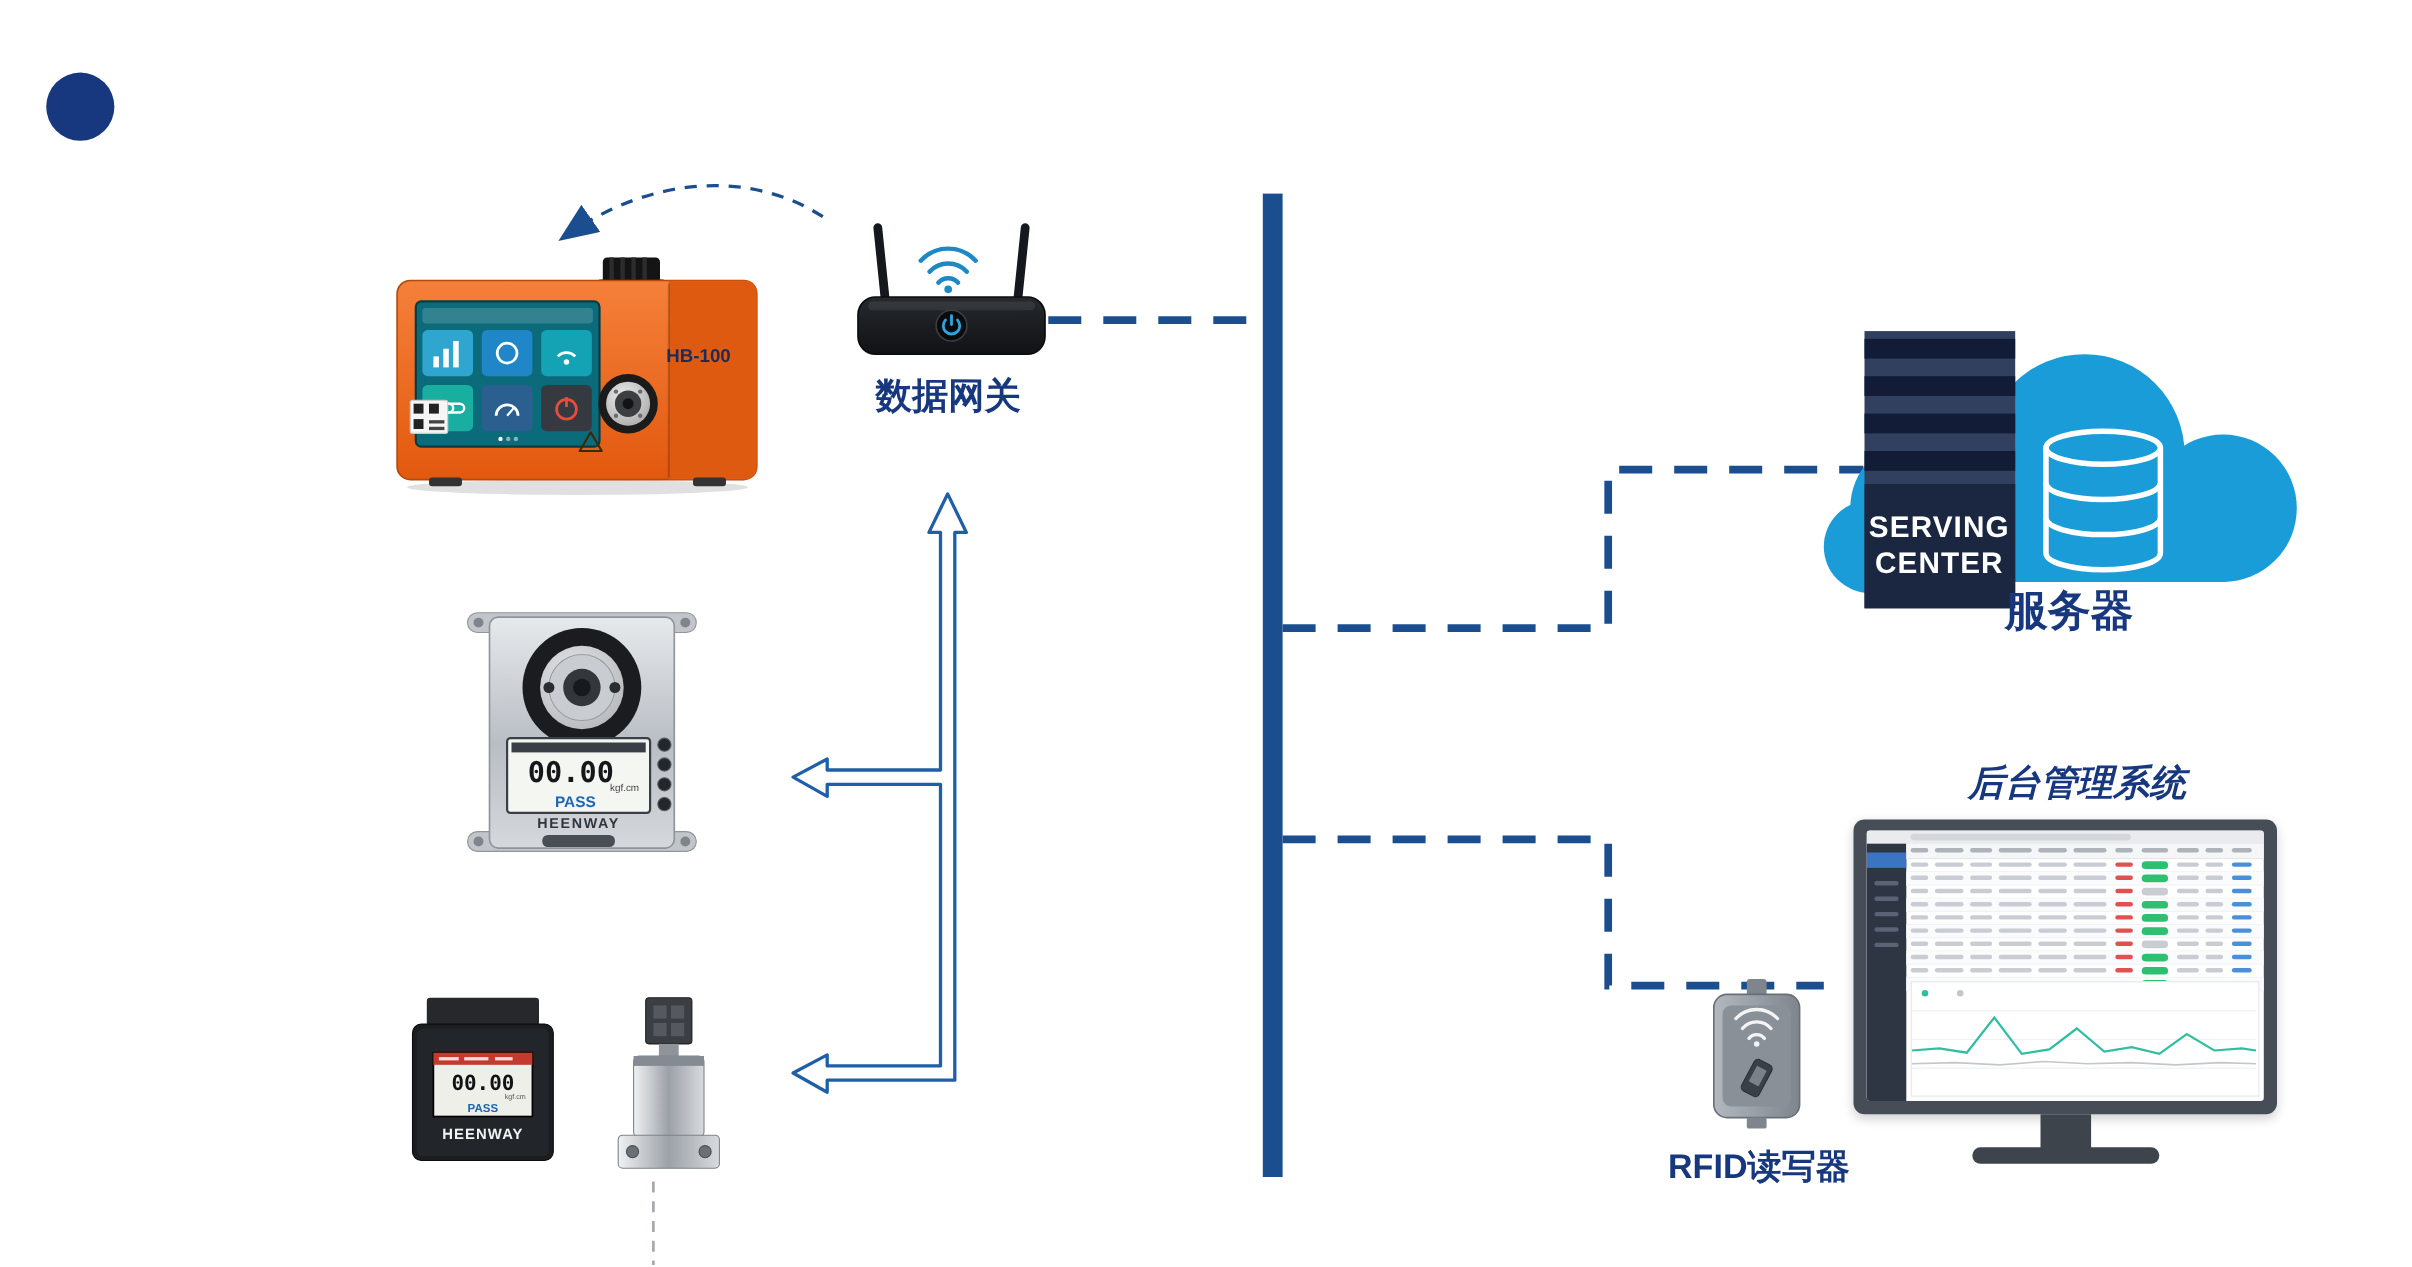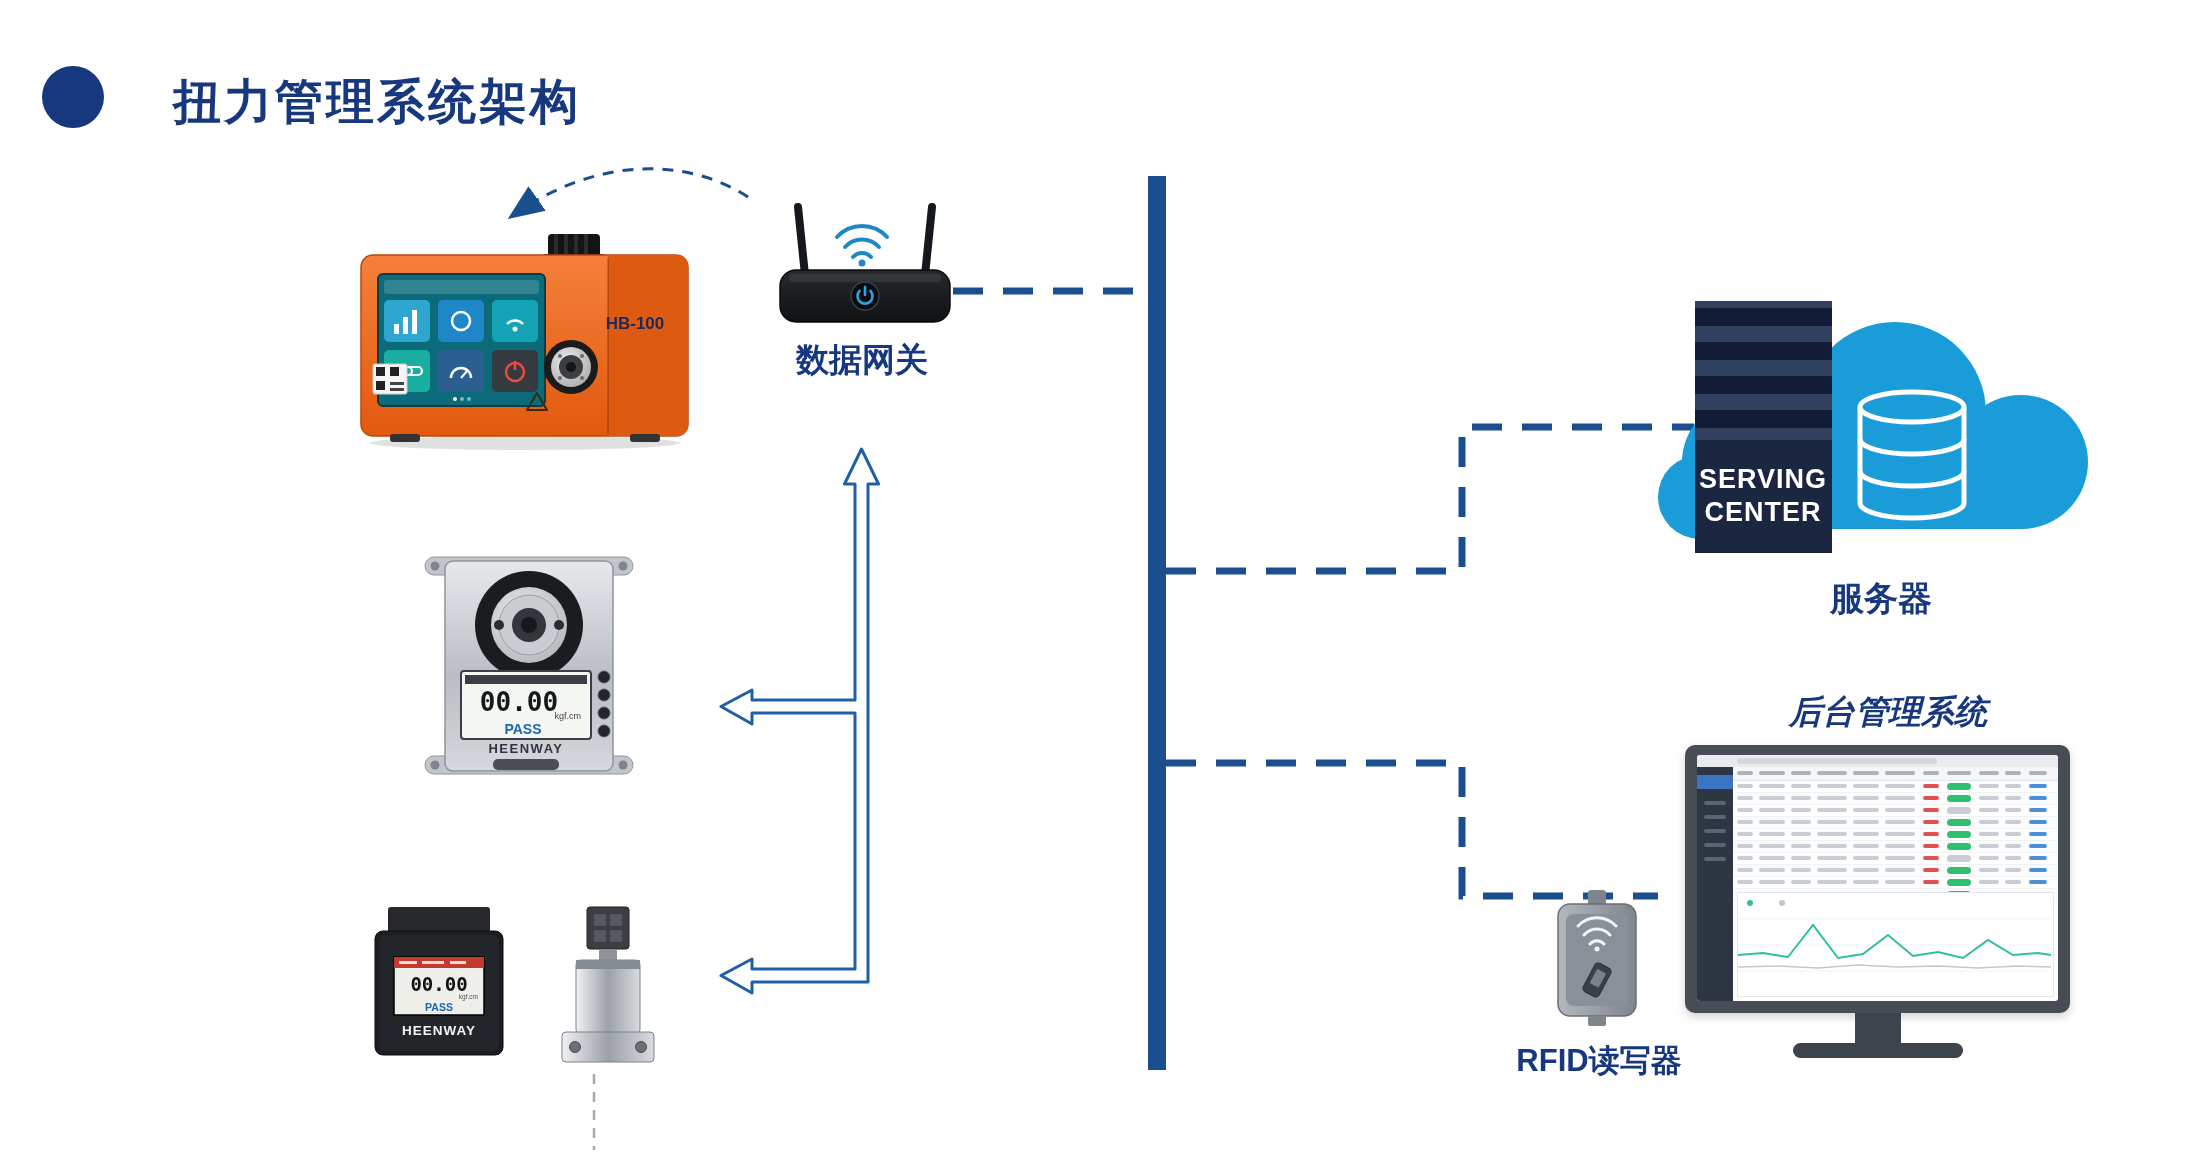--- a/index.html
+++ b/index.html
@@ -7,21 +7,21 @@
           font-family:"Liberation Sans",sans-serif;}
   .abs{position:absolute;}
 
   
   .bullet{left:42px;top:66px;width:62px;height:62px;border-radius:50%;background:#17387E;}
   .page-title{left:173px;top:70px;font-size:48px;font-weight:800;color:#17387E;letter-spacing:3px;}
 
   
   .node-label{transform:translateX(-50%);font-weight:700;color:#17387E;white-space:nowrap;}
   .lbl-gateway{left:862px;top:338px;font-size:33px;}
-  .lbl-server{left:1881px;top:576px;font-size:34px;text-align:center;}
+  .lbl-server{left:1881px;top:528px;font-size:39px;text-align:center;}
   .lbl-backend{left:1888px;top:690px;font-size:33px;font-style:italic;}
   .lbl-rfid{left:1599px;top:1040px;font-size:31px;}
 
   
   .layer-lines{left:0;top:0;z-index:1;}
   .device{z-index:2;}
   .labels{z-index:3;}
 
   
   .monitor{left:1685px;top:745px;width:385px;height:315px;}
@@ -76,21 +76,20 @@
     <path d="M 861.5 449 L 878.5 484 L 868 484 L 868 982
              L 752 982 L 752 993 L 721 975.5 L 752 959 L 752 969
              L 855 969 L 855 713
              L 752 713 L 752 724 L 721 706.5 L 752 690 L 752 700
              L 855 700 L 855 484 L 844.5 484 Z" fill="#ffffff" stroke="#1E5FA8" stroke-width="3" stroke-linejoin="round"></path>
 
     <line x1="594" y1="1074" x2="594" y2="1150" stroke="#A7ABB0" stroke-width="2.5" stroke-dasharray="10 8"></line>
   </svg>
 
   <div class="abs bullet labels"></div>
-  <div class="abs page-title labels">扭力管理系统架构</div>
 
   <svg class="abs device" style="left:350px;top:222px" width="350" height="230" viewBox="0 0 350 230">
     <defs>
       <linearGradient id="gOr" x1="0" y1="0" x2="0" y2="1">
         <stop offset="0" stop-color="#F5803A"></stop>
           <stop offset="1" stop-color="#E2590E"></stop>
       </linearGradient>
       <radialGradient id="gChk" cx="0.4" cy="0.35" r="0.9">
         <stop offset="0" stop-color="#EDEDED"></stop>
           <stop offset="1" stop-color="#9B9B9B"></stop>

